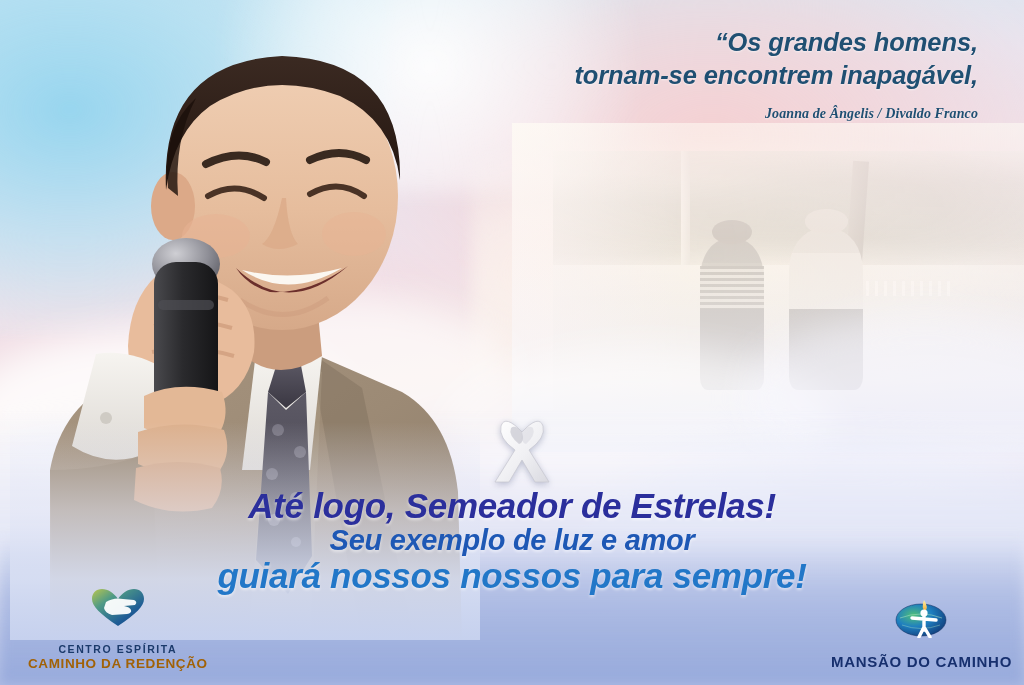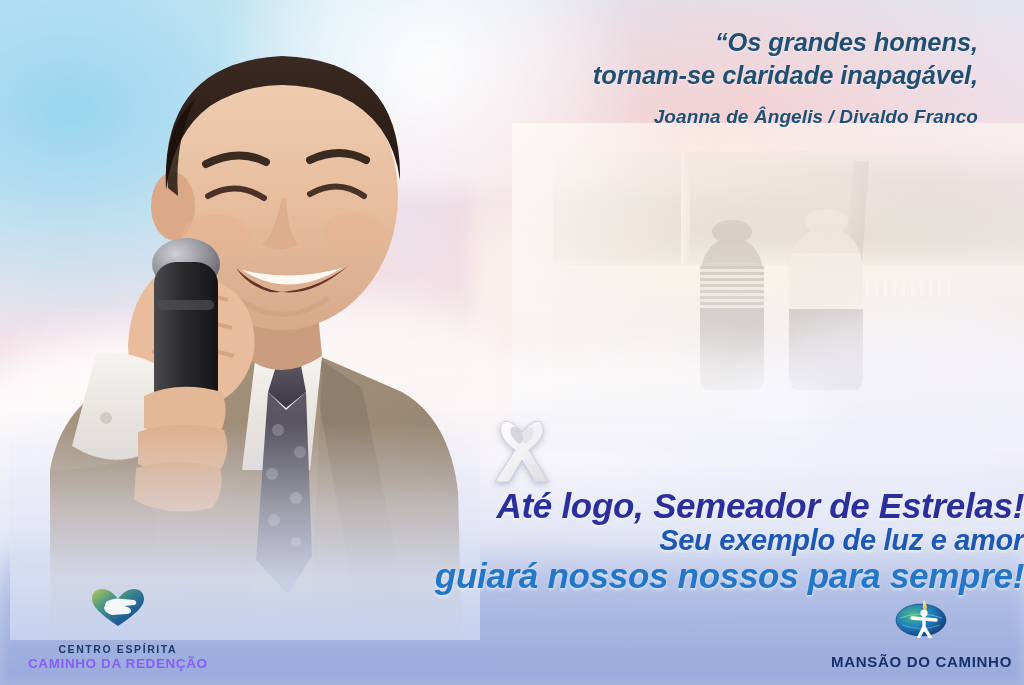--- a/index.html
+++ b/index.html
@@ -184,39 +184,40 @@
     line-height:33px;
     color:#1f4f72;
     letter-spacing:-.1px;
     white-space:nowrap;
     text-shadow:0 1px 2px rgba(255,255,255,.55);
   }
   .quote-attrib {
     margin-top:14px;
     font-style:italic;
     font-weight:700;
-    font-size:19px;
+    font-size:14px;
     color:#1f4f72;
     letter-spacing:.1px;
     text-shadow:0 1px 2px rgba(255,255,255,.5);
+    font-family:Liberation Serif, serif;
   }
 
   
   .ribbon {
     position:absolute; left:485px; top:408px;
     width:74px; height:80px;
     z-index:7;
   }
   .ribbon svg { width:100%; height:100%; display:block;
     filter:drop-shadow(0 2px 3px rgba(90,100,140,.35)); }
 
   
   .headline {
     position:absolute; left:0; right:0; top:488px;
-    text-align:right;
+    text-align:center;
     z-index:7;
   }
   .hl {
     font-style:italic;
     font-weight:700;
     line-height:35px;
     letter-spacing:-.3px;
     white-space:nowrap;
     text-shadow:0 2px 3px rgba(255,255,255,.5);
   }
@@ -231,21 +232,21 @@
   }
   .logo-left  { left:28px;  }
   .logo-right { right:12px; }
   .logo-mark { display:block; }
   .logo-text { text-align:center; line-height:1.12; margin-top:12px; }
   .logo-l1 {
     font-size:10.5px; font-weight:700; color:#1b3a6b;
     letter-spacing:1.6px;
   }
   .logo-l2 {
-    font-size:13.5px; font-weight:700; color:#8b5cf6;
+    font-size:13.5px; font-weight:700; color:#a16207;
     letter-spacing:.6px;
   }
   .logo-single {
     font-size:15px; font-weight:700; color:#17306e;
     letter-spacing:.7px;
   }
 </style>
 </head>
 <body>
 
@@ -381,21 +382,21 @@
 
       <path d="M134 396 Q168 380 212 392 Q220 414 210 432 Q168 444 134 428 Z" fill="#e3b896"></path>
       <path d="M128 432 Q170 418 214 430 Q222 452 210 470 Q166 482 128 464 Z" fill="#dcb08d"></path>
       <path d="M126 468 Q168 456 210 468 Q216 490 202 508 Q160 518 124 500 Z" fill="#d4a785"></path>
     </svg>
     <div class="portrait-fade"></div>
   </div>
 
   <div class="quote">
     <div class="quote-line">“Os grandes homens,</div>
-    <div class="quote-line">tornam-se claridade inapagável,</div>
+    <div class="quote-line">tornam-se encontrem inapagável,</div>
     <div class="quote-attrib">Joanna de Ângelis / Divaldo Franco</div>
   </div>
 
   <div class="ribbon">
     <svg viewBox="0 0 74 80" xmlns="http://www.w3.org/2000/svg" aria-hidden="true">
       <defs>
         <linearGradient id="rb" x1="0" y1="0" x2="1" y2="1">
           <stop offset="0" stop-color="#ffffff"></stop>
           <stop offset=".55" stop-color="#f0f0f3"></stop>
           <stop offset="1" stop-color="#d9d9e0"></stop>

